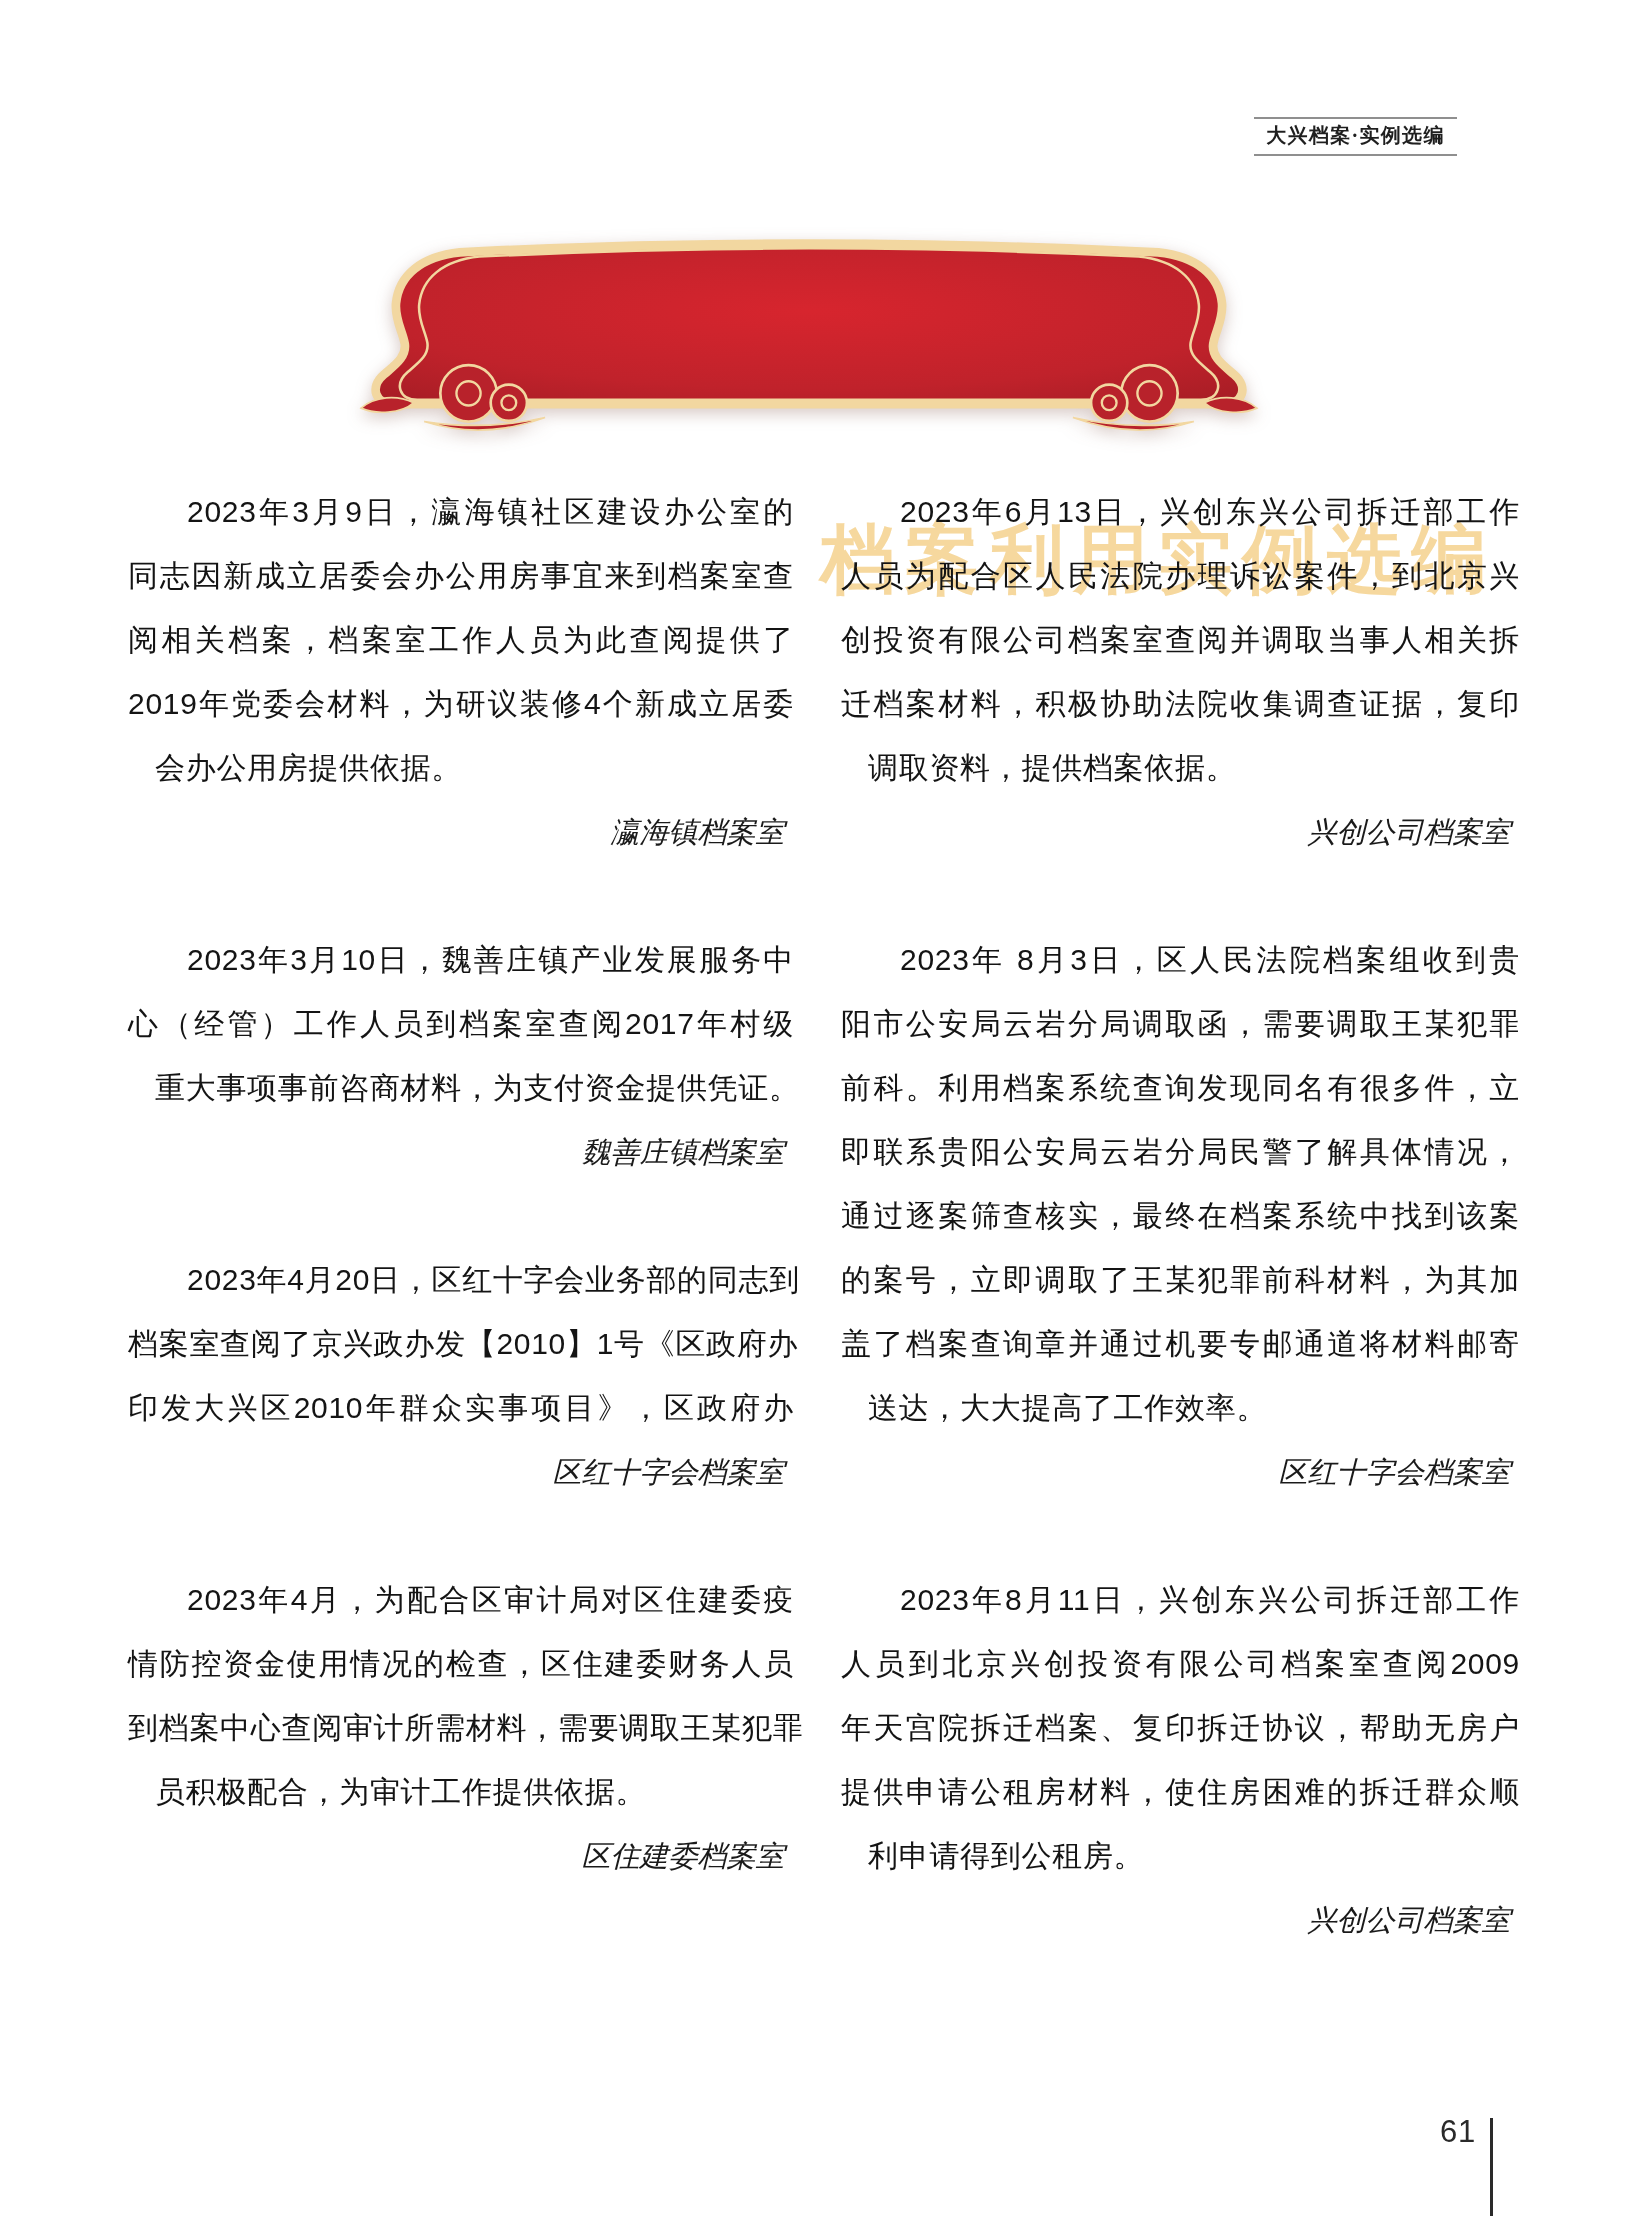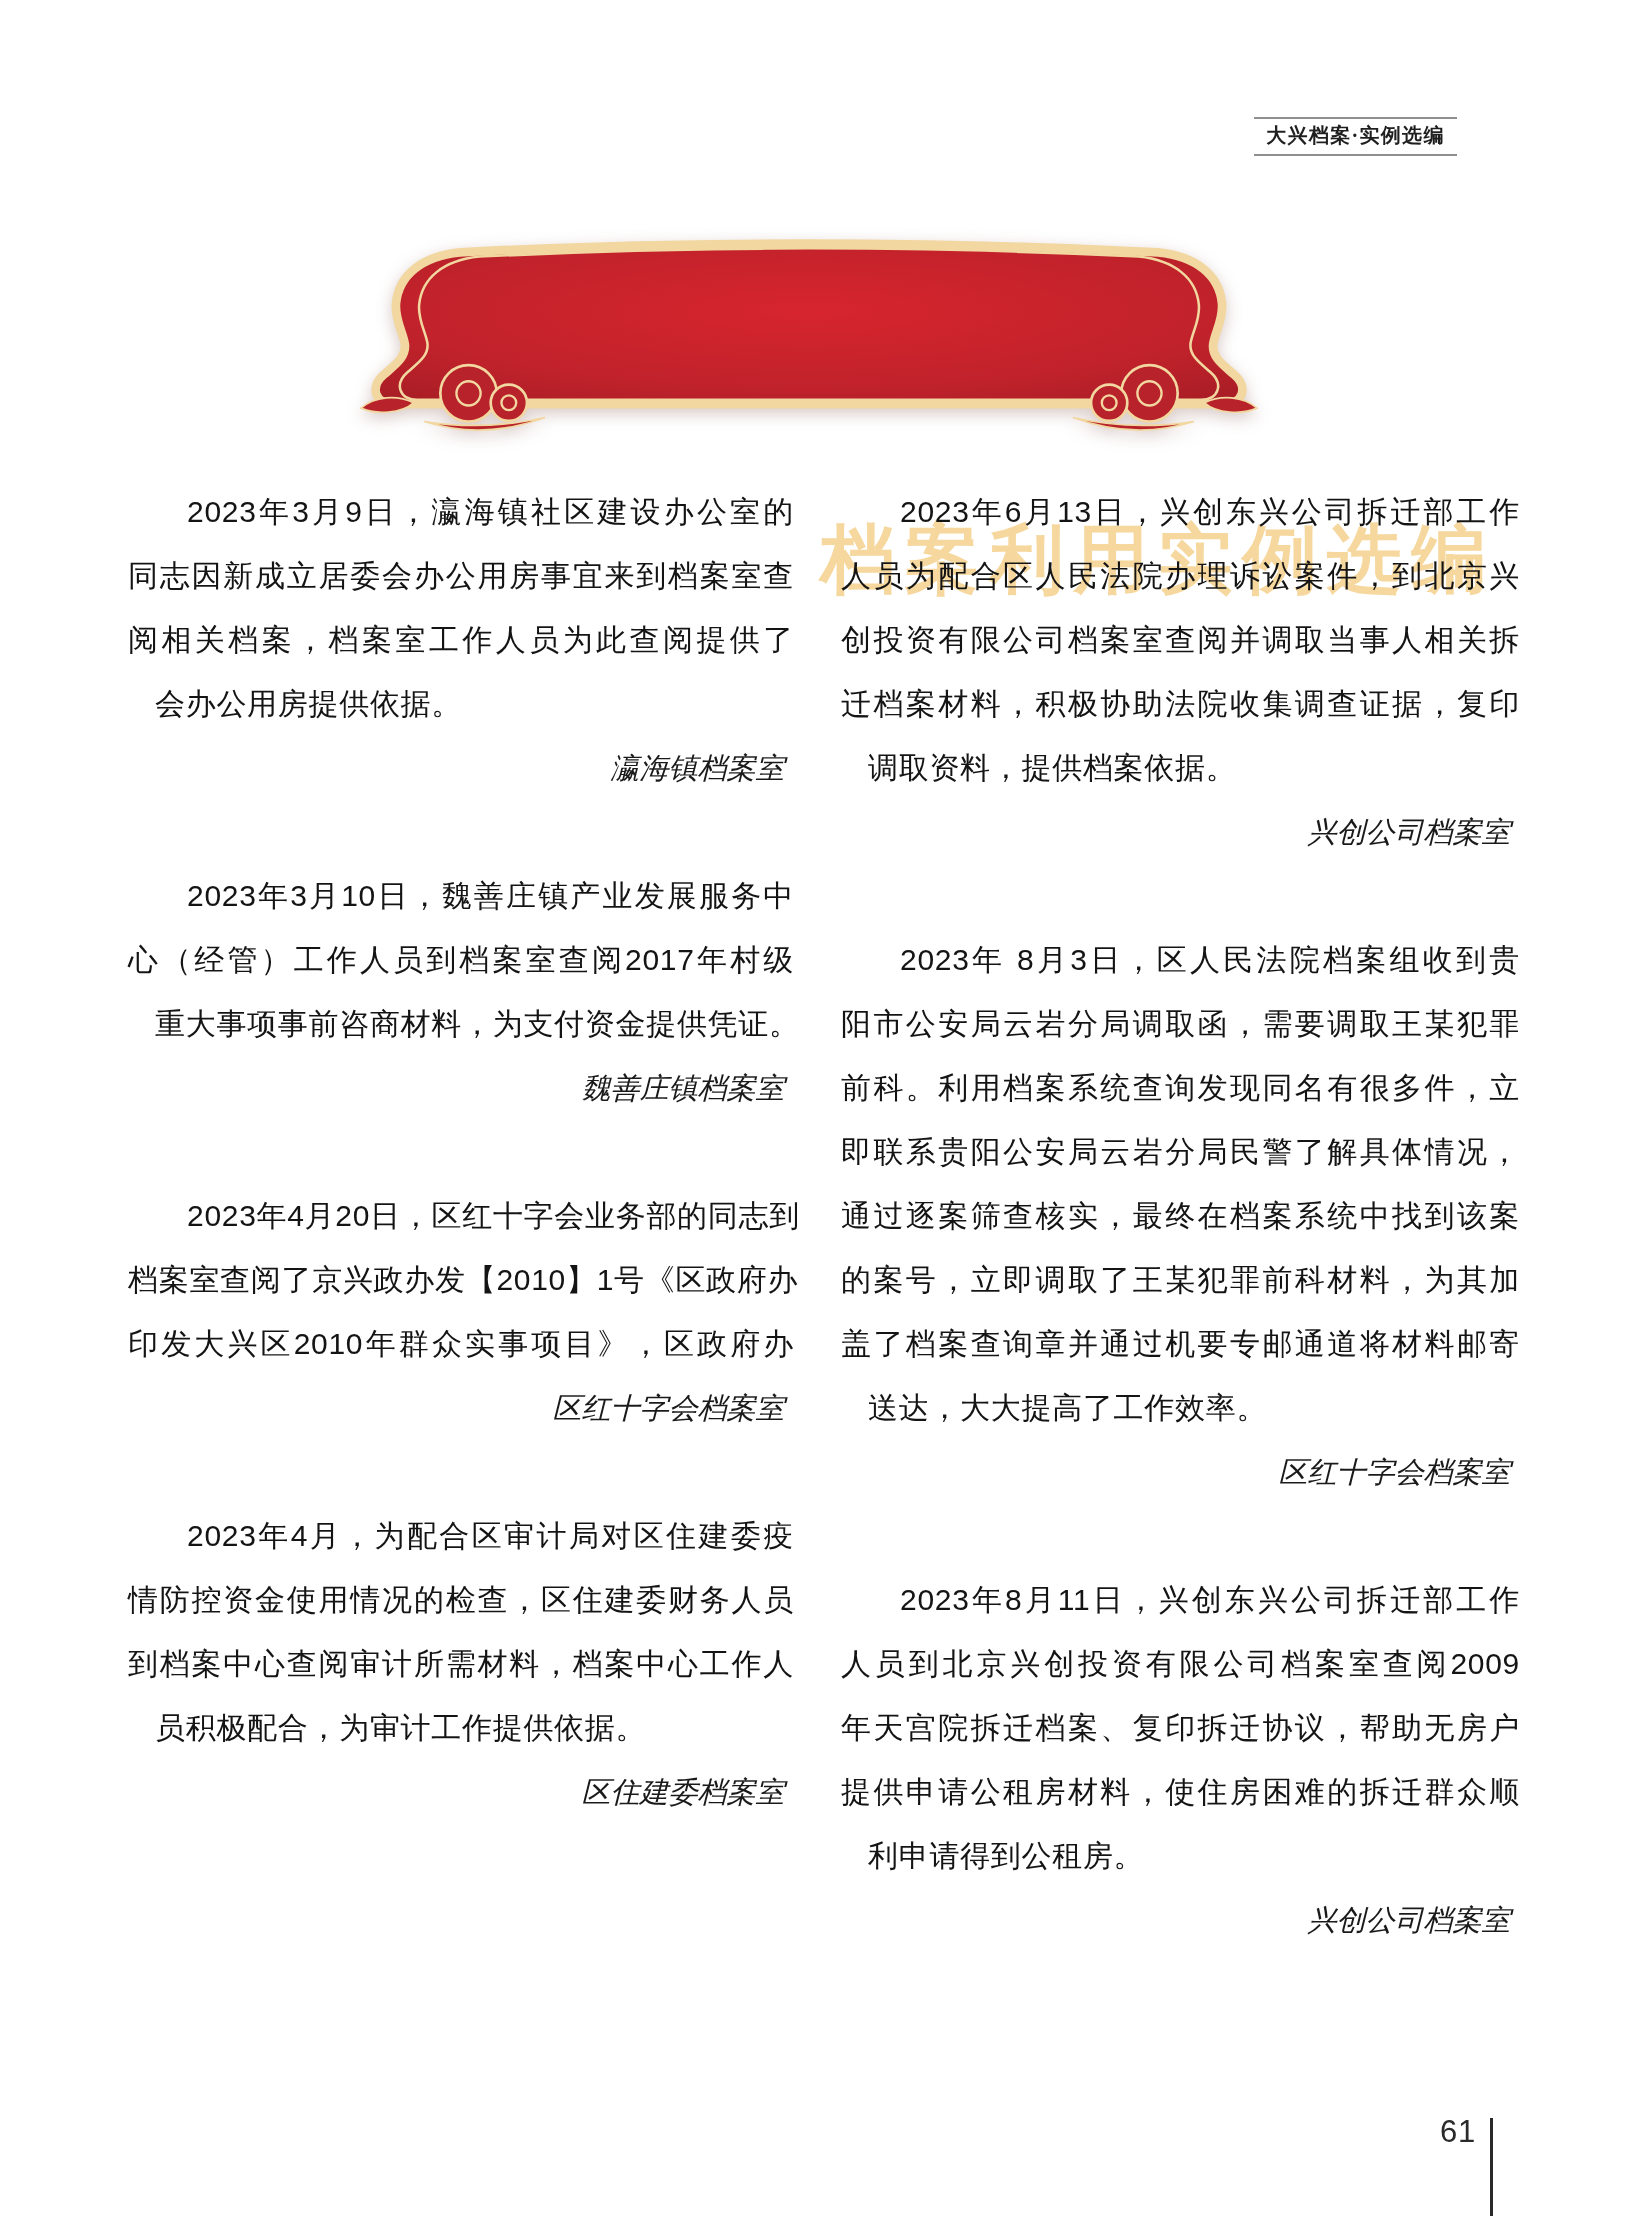--- a/index.html
+++ b/index.html
@@ -126,39 +126,40 @@
       <use href="#cloud" transform="translate(1370,0) scale(-1,1)"></use>
     </svg>
     <div class="banner-title">档案利用实例选编</div>
   </div>
 
   <div class="col" id="col-left">
       <div class="para">
         <div class="line indent">2023年3月9日，瀛海镇社区建设办公室的</div>
         <div class="line">同志因新成立居委会办公用房事宜来到档案室查</div>
         <div class="line">阅相关档案，档案室工作人员为此查阅提供了</div>
+        <div class="line">2019年党委会材料，为研议装修4个新成立居委</div>
         <div class="line last">会办公用房提供依据。</div>
         <div class="attrib">瀛海镇档案室</div>
       </div>
       <div class="para">
         <div class="line indent">2023年3月10日，魏善庄镇产业发展服务中</div>
         <div class="line">心（经管）工作人员到档案室查阅2017年村级</div>
         <div class="line last">重大事项事前咨商材料，为支付资金提供凭证。</div>
         <div class="attrib">魏善庄镇档案室</div>
       </div>
       <div class="para">
         <div class="line indent">2023年4月20日，区红十字会业务部的同志到</div>
         <div class="line">档案室查阅了京兴政办发【2010】1号《区政府办</div>
         <div class="line">印发大兴区2010年群众实事项目》，区政府办</div>
         <div class="attrib">区红十字会档案室</div>
       </div>
       <div class="para">
         <div class="line indent">2023年4月，为配合区审计局对区住建委疫</div>
         <div class="line">情防控资金使用情况的检查，区住建委财务人员</div>
-        <div class="line">到档案中心查阅审计所需材料，档案中心工作人</div>
+        <div class="line">到档案中心查阅审计所需材料，需要调取王某犯罪</div>
         <div class="line last">员积极配合，为审计工作提供依据。</div>
         <div class="attrib">区住建委档案室</div>
       </div>
     </div>
   <div class="col" id="col-right">
       <div class="para">
         <div class="line indent">2023年6月13日，兴创东兴公司拆迁部工作</div>
         <div class="line">人员为配合区人民法院办理诉讼案件，到北京兴</div>
         <div class="line">创投资有限公司档案室查阅并调取当事人相关拆</div>
         <div class="line">迁档案材料，积极协助法院收集调查证据，复印</div>

